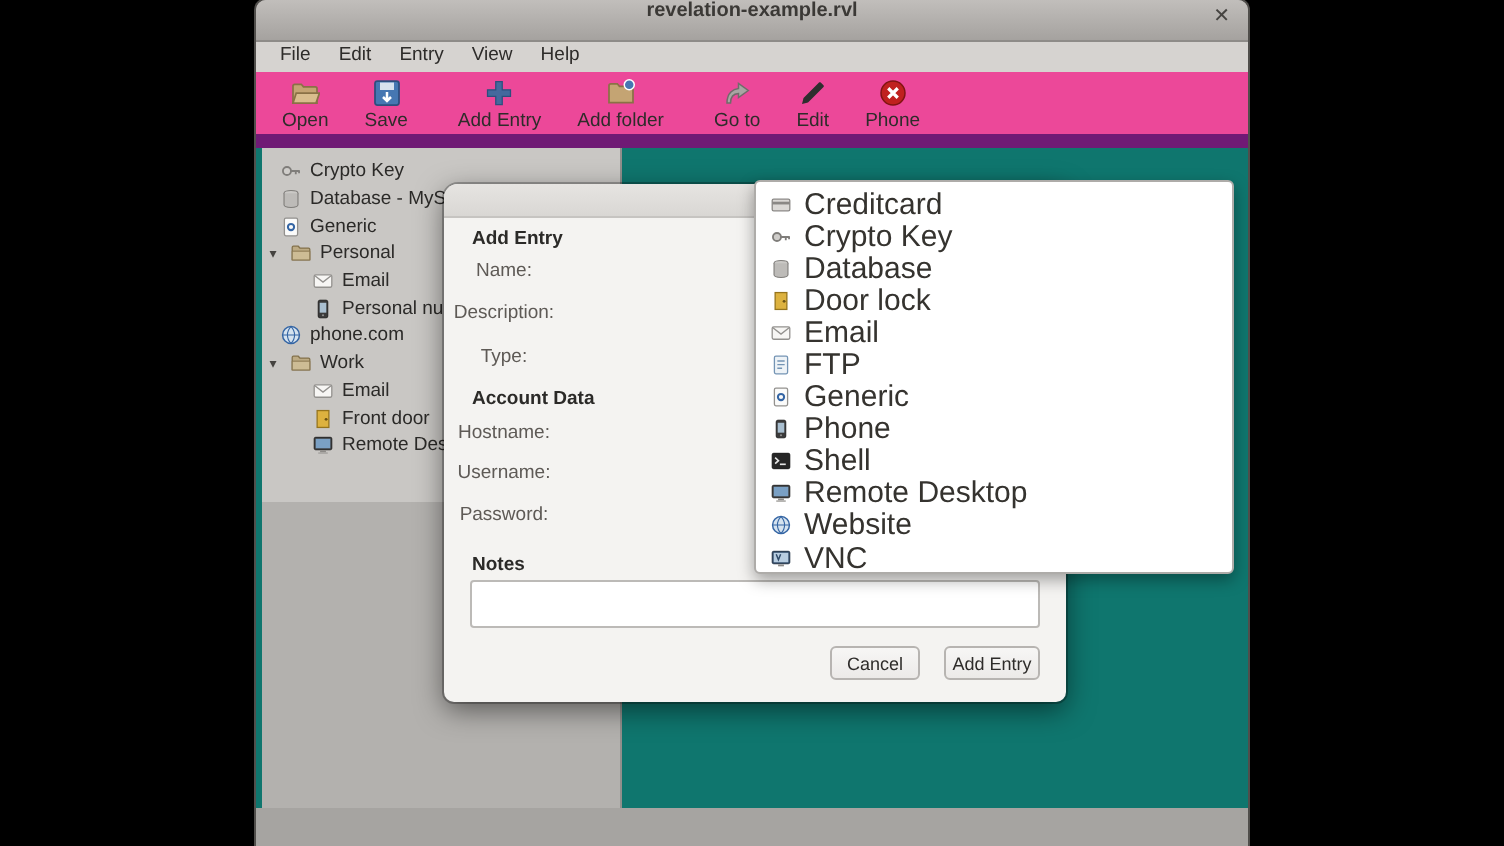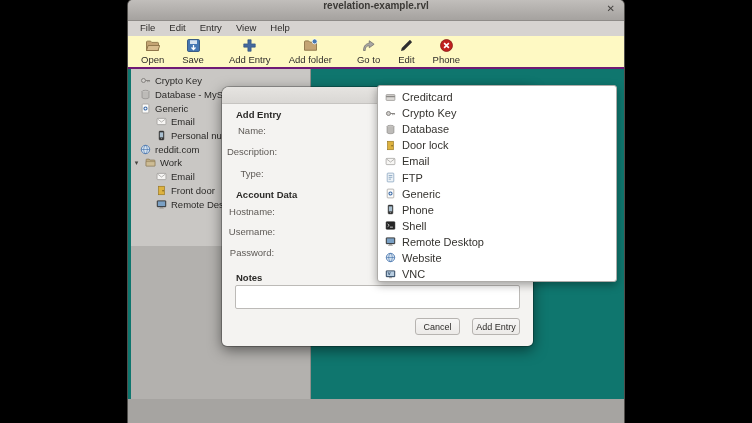--- a/index.html
+++ b/index.html
@@ -9,21 +9,21 @@
           border-radius:5px 5px 0 0;box-shadow:0 0 0 1px #504e4b}
   
   .titlebar{height:20px;background:linear-gradient(#c1bebb,#a5a29f);border-bottom:1px solid #8e8b88;
             border-radius:5px 5px 0 0;display:flex;justify-content:center;position:relative}
   .title{font-size:10px;font-weight:bold;color:#3b3936}
   .close{position:absolute;right:9px;top:3px;font-size:10px;font-weight:bold;color:#454340;cursor:pointer}
   
   .menubar{height:15px;background:#d6d3d0;display:flex;align-items:flex-start;padding-left:5px}
   .mitem{font-size:9.5px;padding:1px 7px;white-space:nowrap}
   
-  .toolbar{height:30px;background:#fef9c3;border-bottom:2px solid #701a75;display:flex;align-items:flex-start;padding:1px 0 0 4px}
+  .toolbar{height:30px;background:#ec4899;border-bottom:7px solid #701a75;display:flex;align-items:flex-end;padding:1px 0 0 4px}
   .titem{display:flex;flex-direction:column;align-items:center;justify-content:center;padding:1px 9px;gap:1px}
   .tblabel{font-size:9.5px;white-space:nowrap}
   .tsep{width:1px;background:#bab7b4;margin:3px 3px}
   
   .content{position:relative;height:356px;background:#0f766e}
   .treepanel{position:absolute;left:3px;top:0;width:179px;height:330px;background:#b3b1ae;border-right:1px solid #918f8c}
   .tree-rows{background:#c9c7c4;padding-top:5px;height:172px}
   .trow{display:flex;align-items:center;gap:4px;height:13.7px}
   .tlabel{font-size:9.5px;color:#2b2a28;white-space:nowrap}
   .expander{width:9px;font-size:7px;color:#454340;text-align:center}
@@ -42,21 +42,21 @@
             background:#fff;resize:none;font:9.5px "Liberation Sans",sans-serif;box-sizing:border-box}
   .btn{position:absolute;top:231px;height:17px;font-size:9px;color:#2e2c2a;cursor:pointer;
        background:linear-gradient(#f7f6f5,#eceae8);border:1px solid #b7b4b1;border-radius:3px;padding:0;box-sizing:border-box;
        font-family:Liberation Sans, sans-serif}
   .btn-cancel{left:193px;width:45px}
   .btn-submit{left:250px;width:48px}
   
   .dropdown{position:absolute;left:155px;top:-2px;width:240px;height:197px;background:#fff;border:1px solid #aeaca9;
             border-radius:3px;box-shadow:0 3px 8px rgba(0,0,0,.35);z-index:3;padding-top:3px;box-sizing:border-box}
   .orow{display:flex;align-items:center;gap:6px;height:16.1px;padding-left:7px;cursor:pointer}
-  .olabel{font-size:11px;color:#35332f;white-space:nowrap}
+  .olabel{font-size:15px;color:#35332f;white-space:nowrap}
   .ic11{width:11px;height:11px;flex:0 0 11px}
   .ic15{width:15px;height:15px}
 </style>
 </head>
 <body>
 
 <svg width="0" height="0" style="position:absolute" aria-hidden="true">
 <defs>
   <symbol id="i-open" viewBox="0 0 12 12">
         <path d="M1.2 10V3.2c0-.4.3-.7.7-.7h2.6l.9 1h4.7c.4 0 .7.3.7.7V10z" fill="#c4a473" stroke="#8a7146" stroke-width="0.7"></path>
@@ -220,40 +220,47 @@
             </svg>
     <span class="tlabel">Database - MySQL e</span>
   </div>
           <div class="trow lv1">
 
     <svg class="ic11">
               <use href="#i-generic"></use>
             </svg>
     <span class="tlabel">Generic</span>
   </div>
+          <div class="trow lv1 has-exp">
+    <span class="expander">▾</span>
+    <svg class="ic11">
+              <use href="#i-folder"></use>
+            </svg>
+    <span class="tlabel">Personal</span>
+  </div>
           <div class="trow lv2">
 
     <svg class="ic11">
               <use href="#i-email"></use>
             </svg>
     <span class="tlabel">Email</span>
   </div>
           <div class="trow lv2">
 
     <svg class="ic11">
               <use href="#i-phone"></use>
             </svg>
     <span class="tlabel">Personal number</span>
   </div>
           <div class="trow lv1">
 
     <svg class="ic11">
               <use href="#i-website"></use>
             </svg>
-    <span class="tlabel">reddit.com</span>
+    <span class="tlabel">phone.com</span>
   </div>
           <div class="trow lv1 has-exp">
     <span class="expander">▾</span>
     <svg class="ic11">
               <use href="#i-folder"></use>
             </svg>
     <span class="tlabel">Work</span>
   </div>
           <div class="trow lv2">
 

